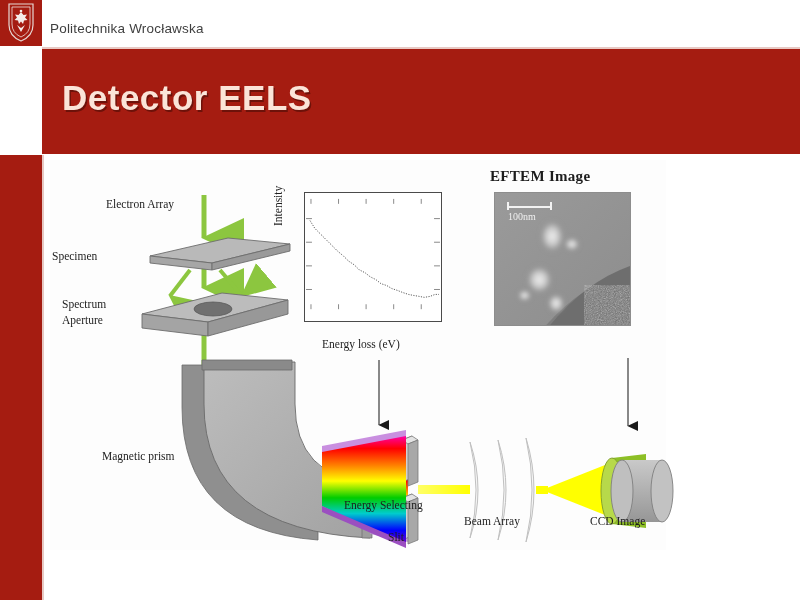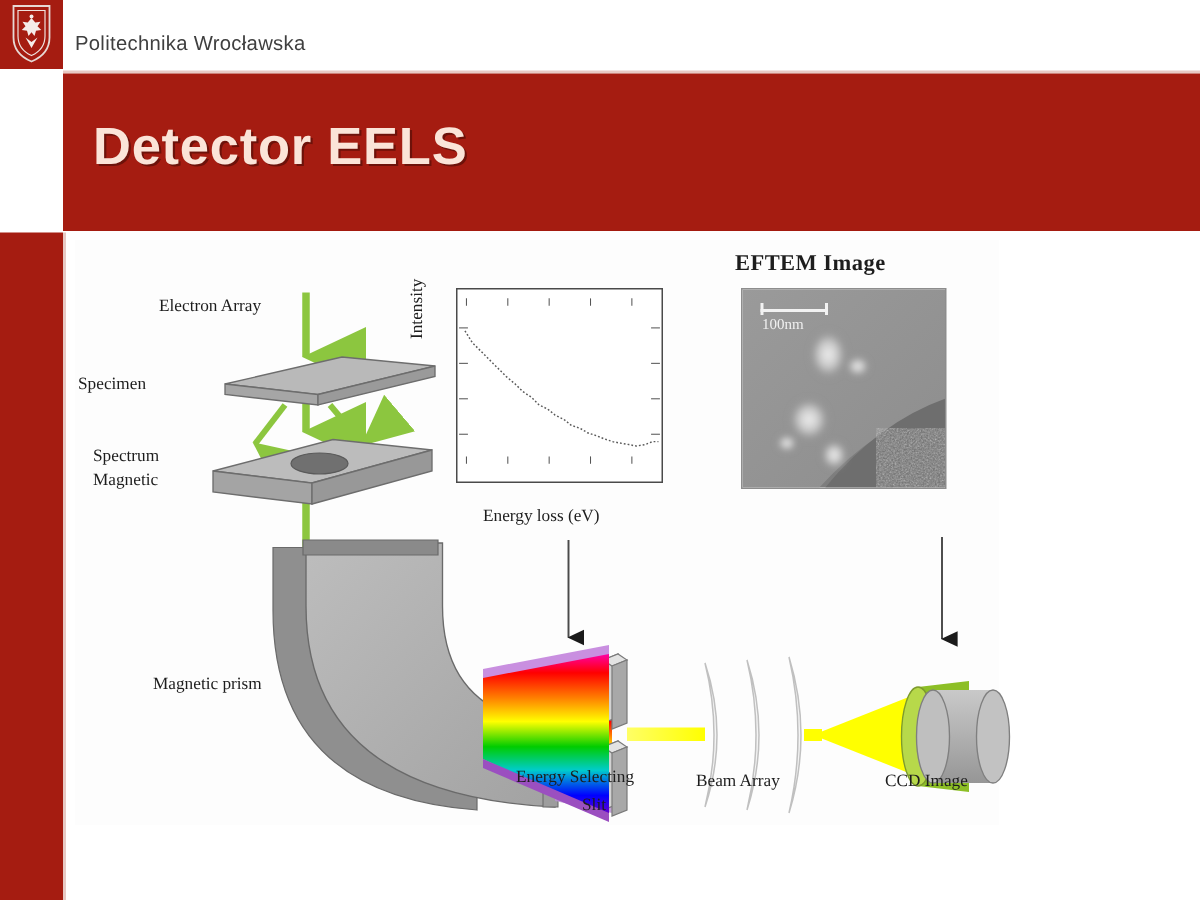--- a/index.html
+++ b/index.html
@@ -238,23 +238,23 @@
         </linearGradient>
       </defs>
       <path d="M272 290 L356 274 L356 386 L272 346 Z" fill="url(#spec2)"></path>
       <path d="M272 286 L356 270 L356 276 L272 292 Z" fill="#c98fe0"></path>
       <path d="M272 346 L356 382 L356 388 L272 352 Z" fill="#9b4fc0"></path>
     </svg>
 
     <div class="dg-label lbl-sm" style="left:56px;top:38px;">Electron Array</div>
     <div class="dg-label lbl-sm" style="left:2px;top:90px;">Specimen</div>
     <div class="dg-label lbl-sm" style="left:12px;top:138px;">Spectrum</div>
-    <div class="dg-label lbl-sm" style="left:12px;top:154px;">Magnetic</div>
+    <div class="dg-label lbl-sm" style="left:12px;top:154px;">Aperture</div>
     <div class="dg-label lbl-sm" style="left:52px;top:290px;">Magnetic prism</div>
-    <div class="dg-label lbl-sm" style="left:294px;top:352px;">Energy Selecting</div>
+    <div class="dg-label lbl-sm" style="left:294px;top:339px;">Energy Selecting</div>
     <div class="dg-label lbl-sm" style="left:338px;top:371px;">Slit</div>
     <div class="dg-label lbl-sm" style="left:414px;top:355px;">Beam Array</div>
     <div class="dg-label lbl-sm" style="left:540px;top:355px;">CCD Image</div>
 
     <div class="spectrum-box">
       <svg viewBox="0 0 138 130" style="width:100%;height:100%">
         <g stroke="#555" stroke-width="0.7">
           <line x1="6" y1="6" x2="6" y2="11"></line>
             <line x1="34" y1="6" x2="34" y2="11"></line>
           <line x1="62" y1="6" x2="62" y2="11"></line>

